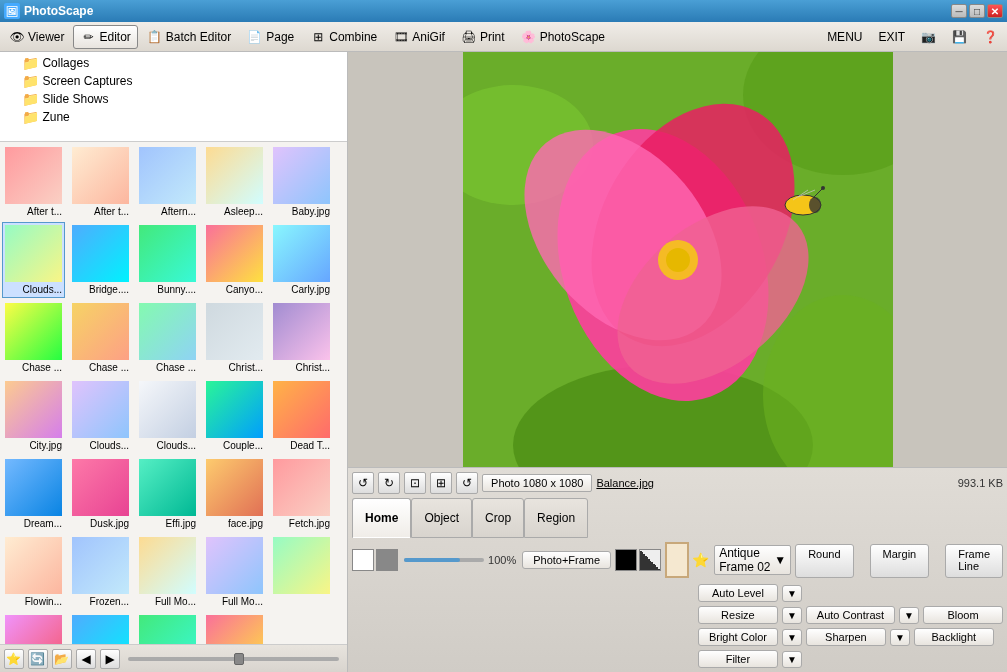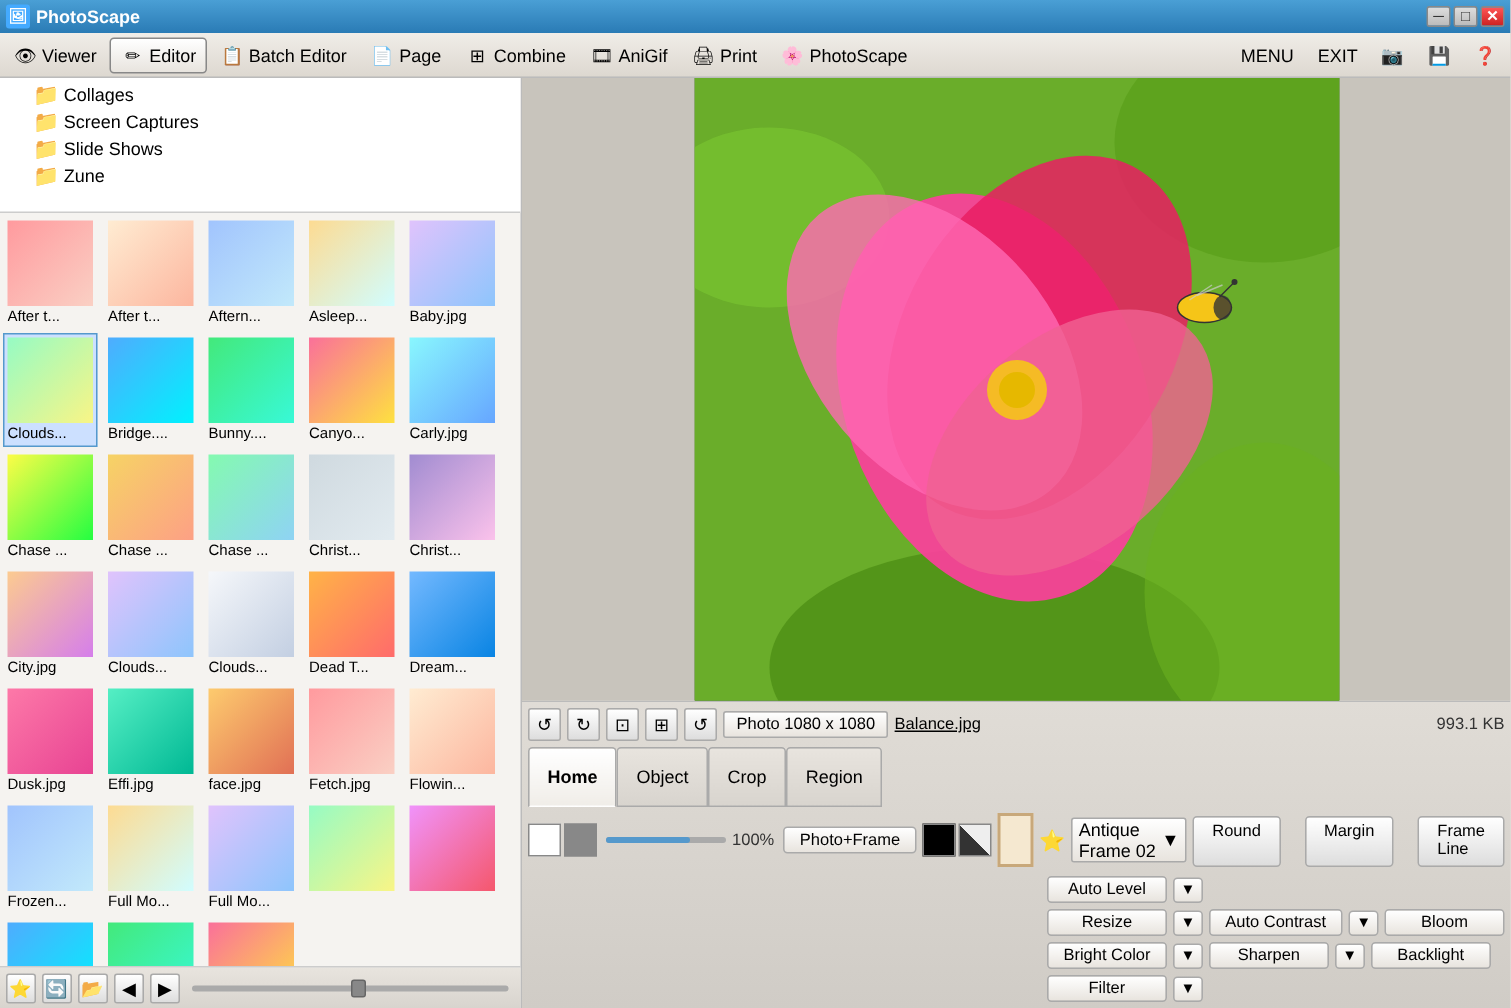--- a/index.html
+++ b/index.html
@@ -109,21 +109,21 @@
       background: #ccc;
       display: flex;
       align-items: center;
       justify-content: center;
       font-size: 9px;
       color: #666;
       overflow: hidden;
     }
     .thumb-label {
       font-size: 10px;
-      text-align: left;
+      text-align: right;
       width: 100%;
       overflow: hidden;
       text-overflow: ellipsis;
       white-space: nowrap;
       margin-top: 2px;
     }
 
     
     .left-bottom {
       height: 28px;
@@ -556,20 +556,24 @@
           </div>
           <div class="thumb-item">
             <div class="thumb-img c18"></div>
             <div class="thumb-label">Clouds...</div>
           </div>
           <div class="thumb-item">
             <div class="thumb-img c19"></div>
             <div class="thumb-label">Clouds...</div>
           </div>
           <div class="thumb-item">
+            <div class="thumb-img c20"></div>
+            <div class="thumb-label">Couple...</div>
+          </div>
+          <div class="thumb-item">
             <div class="thumb-img c21"></div>
             <div class="thumb-label">Dead T...</div>
           </div>
           <div class="thumb-item">
             <div class="thumb-img c22"></div>
             <div class="thumb-label">Dream...</div>
           </div>
           <div class="thumb-item">
             <div class="thumb-img c23"></div>
             <div class="thumb-label">Dusk.jpg</div>

